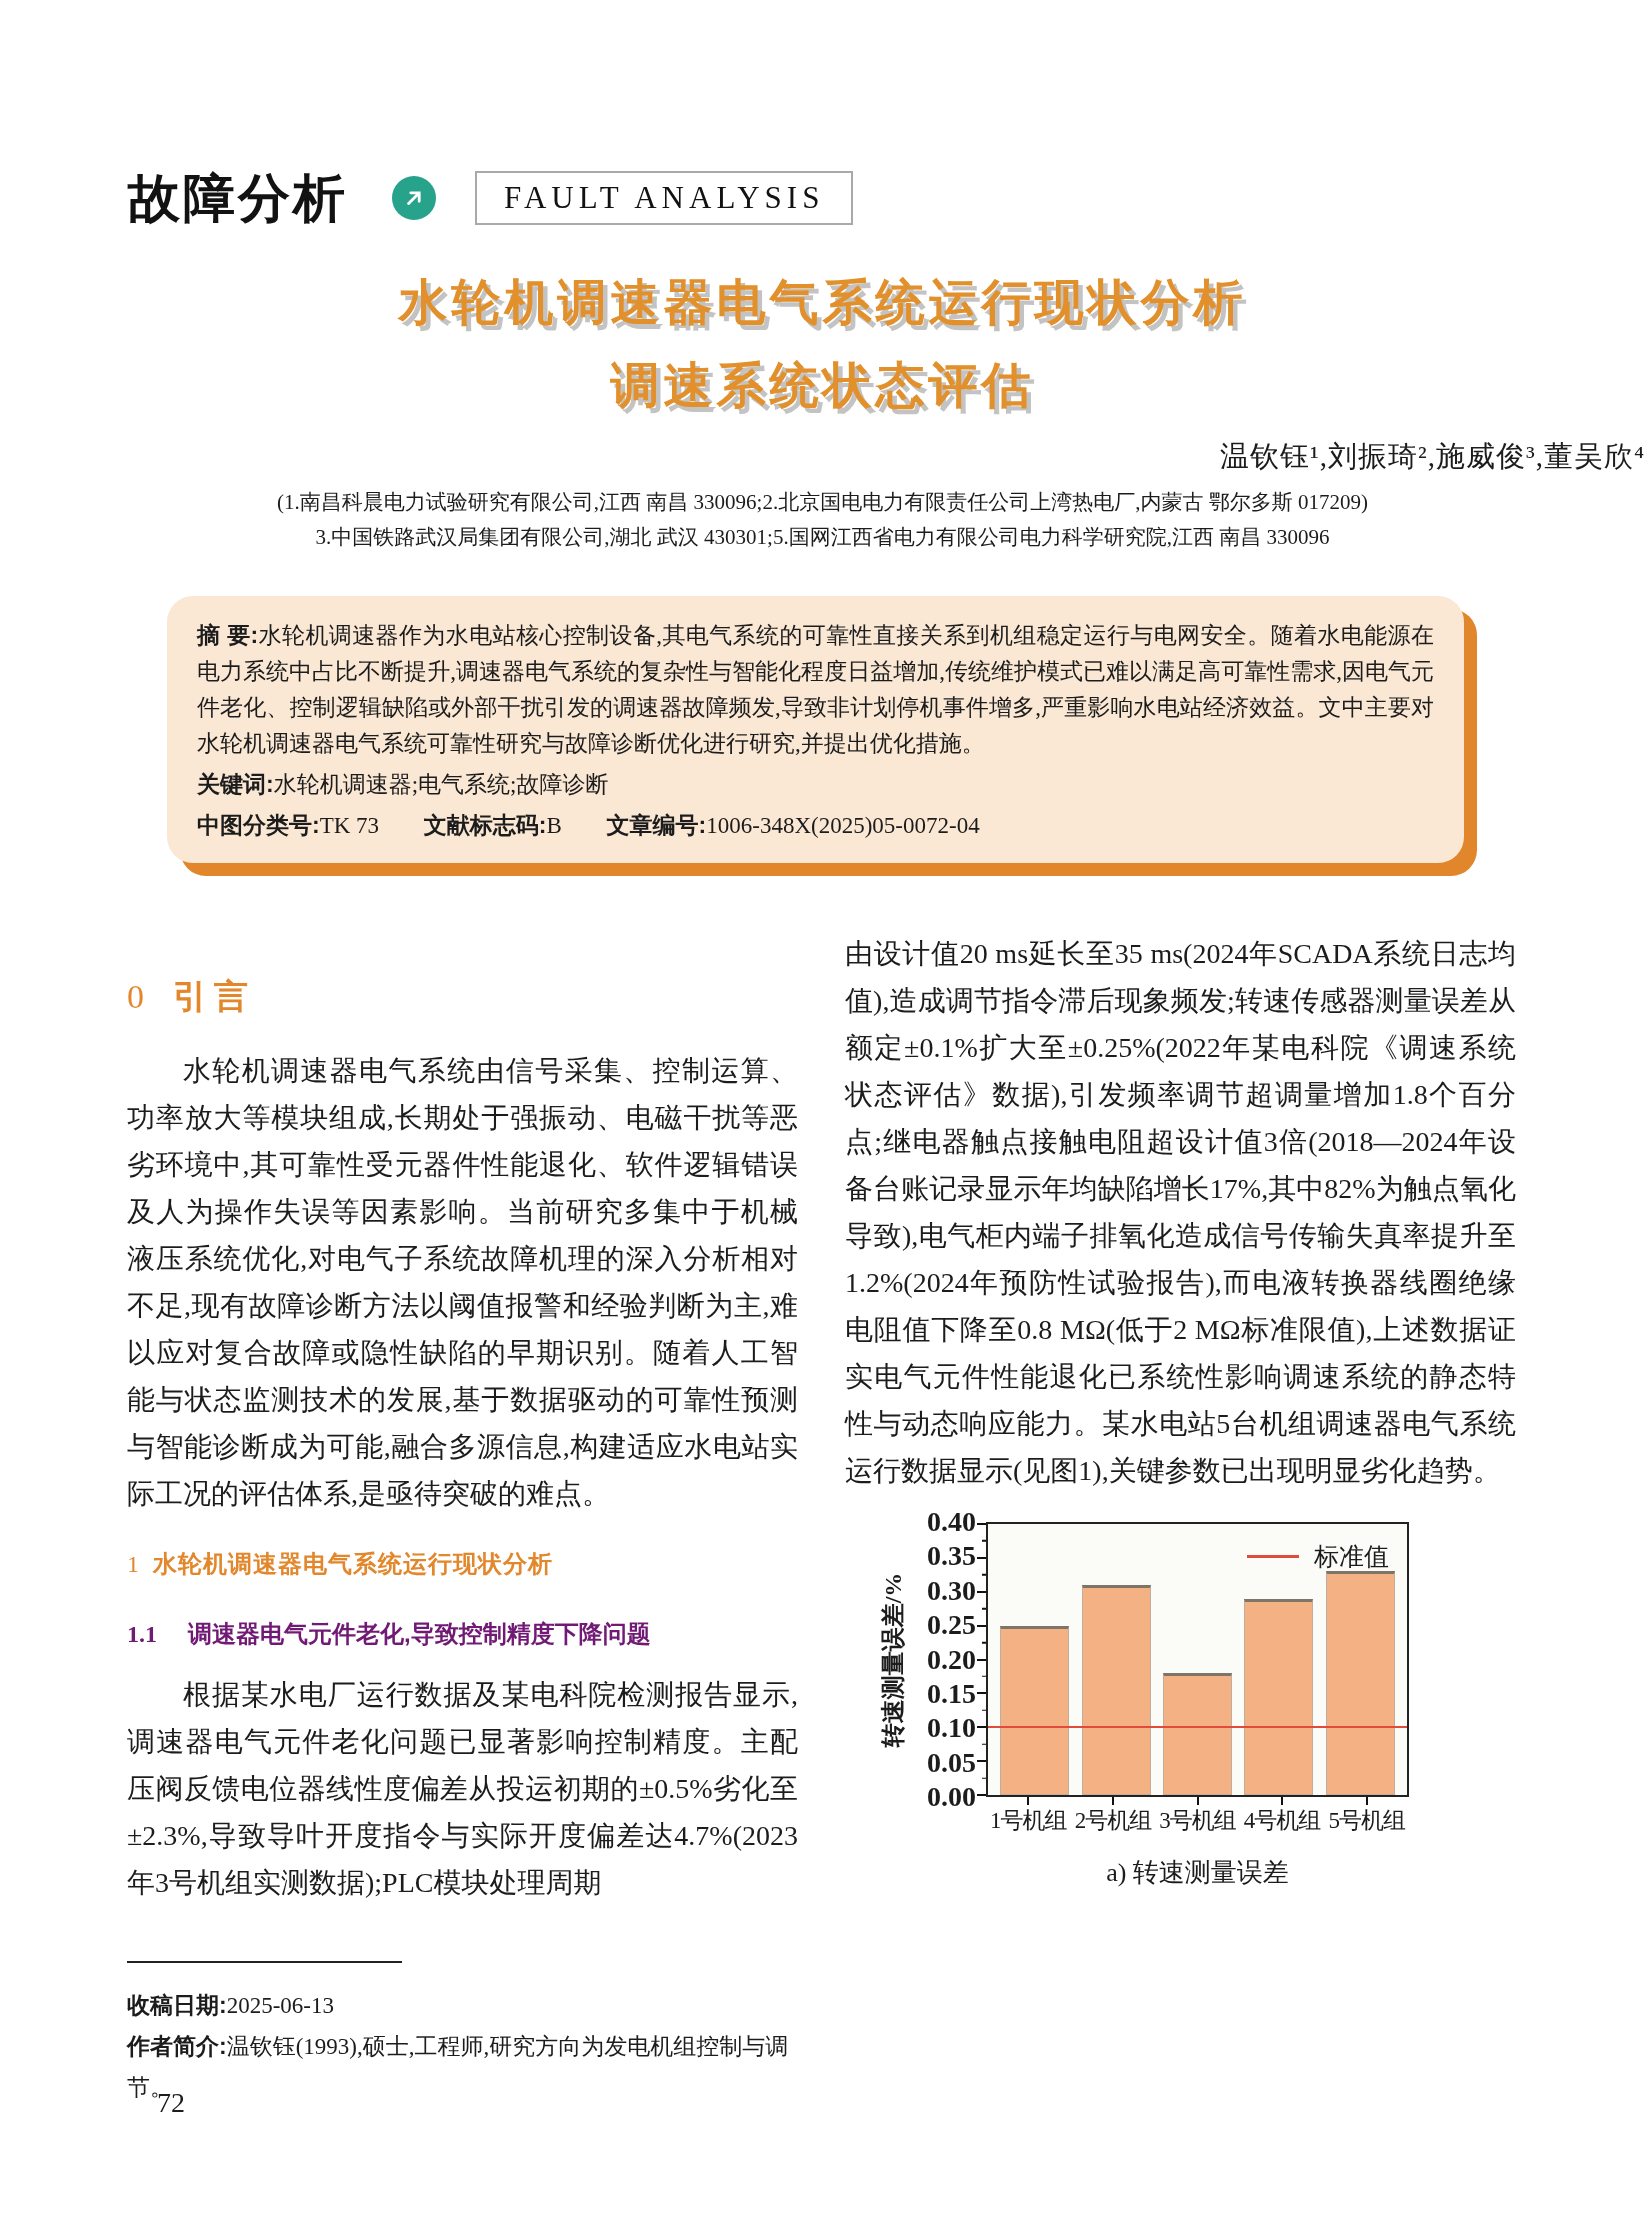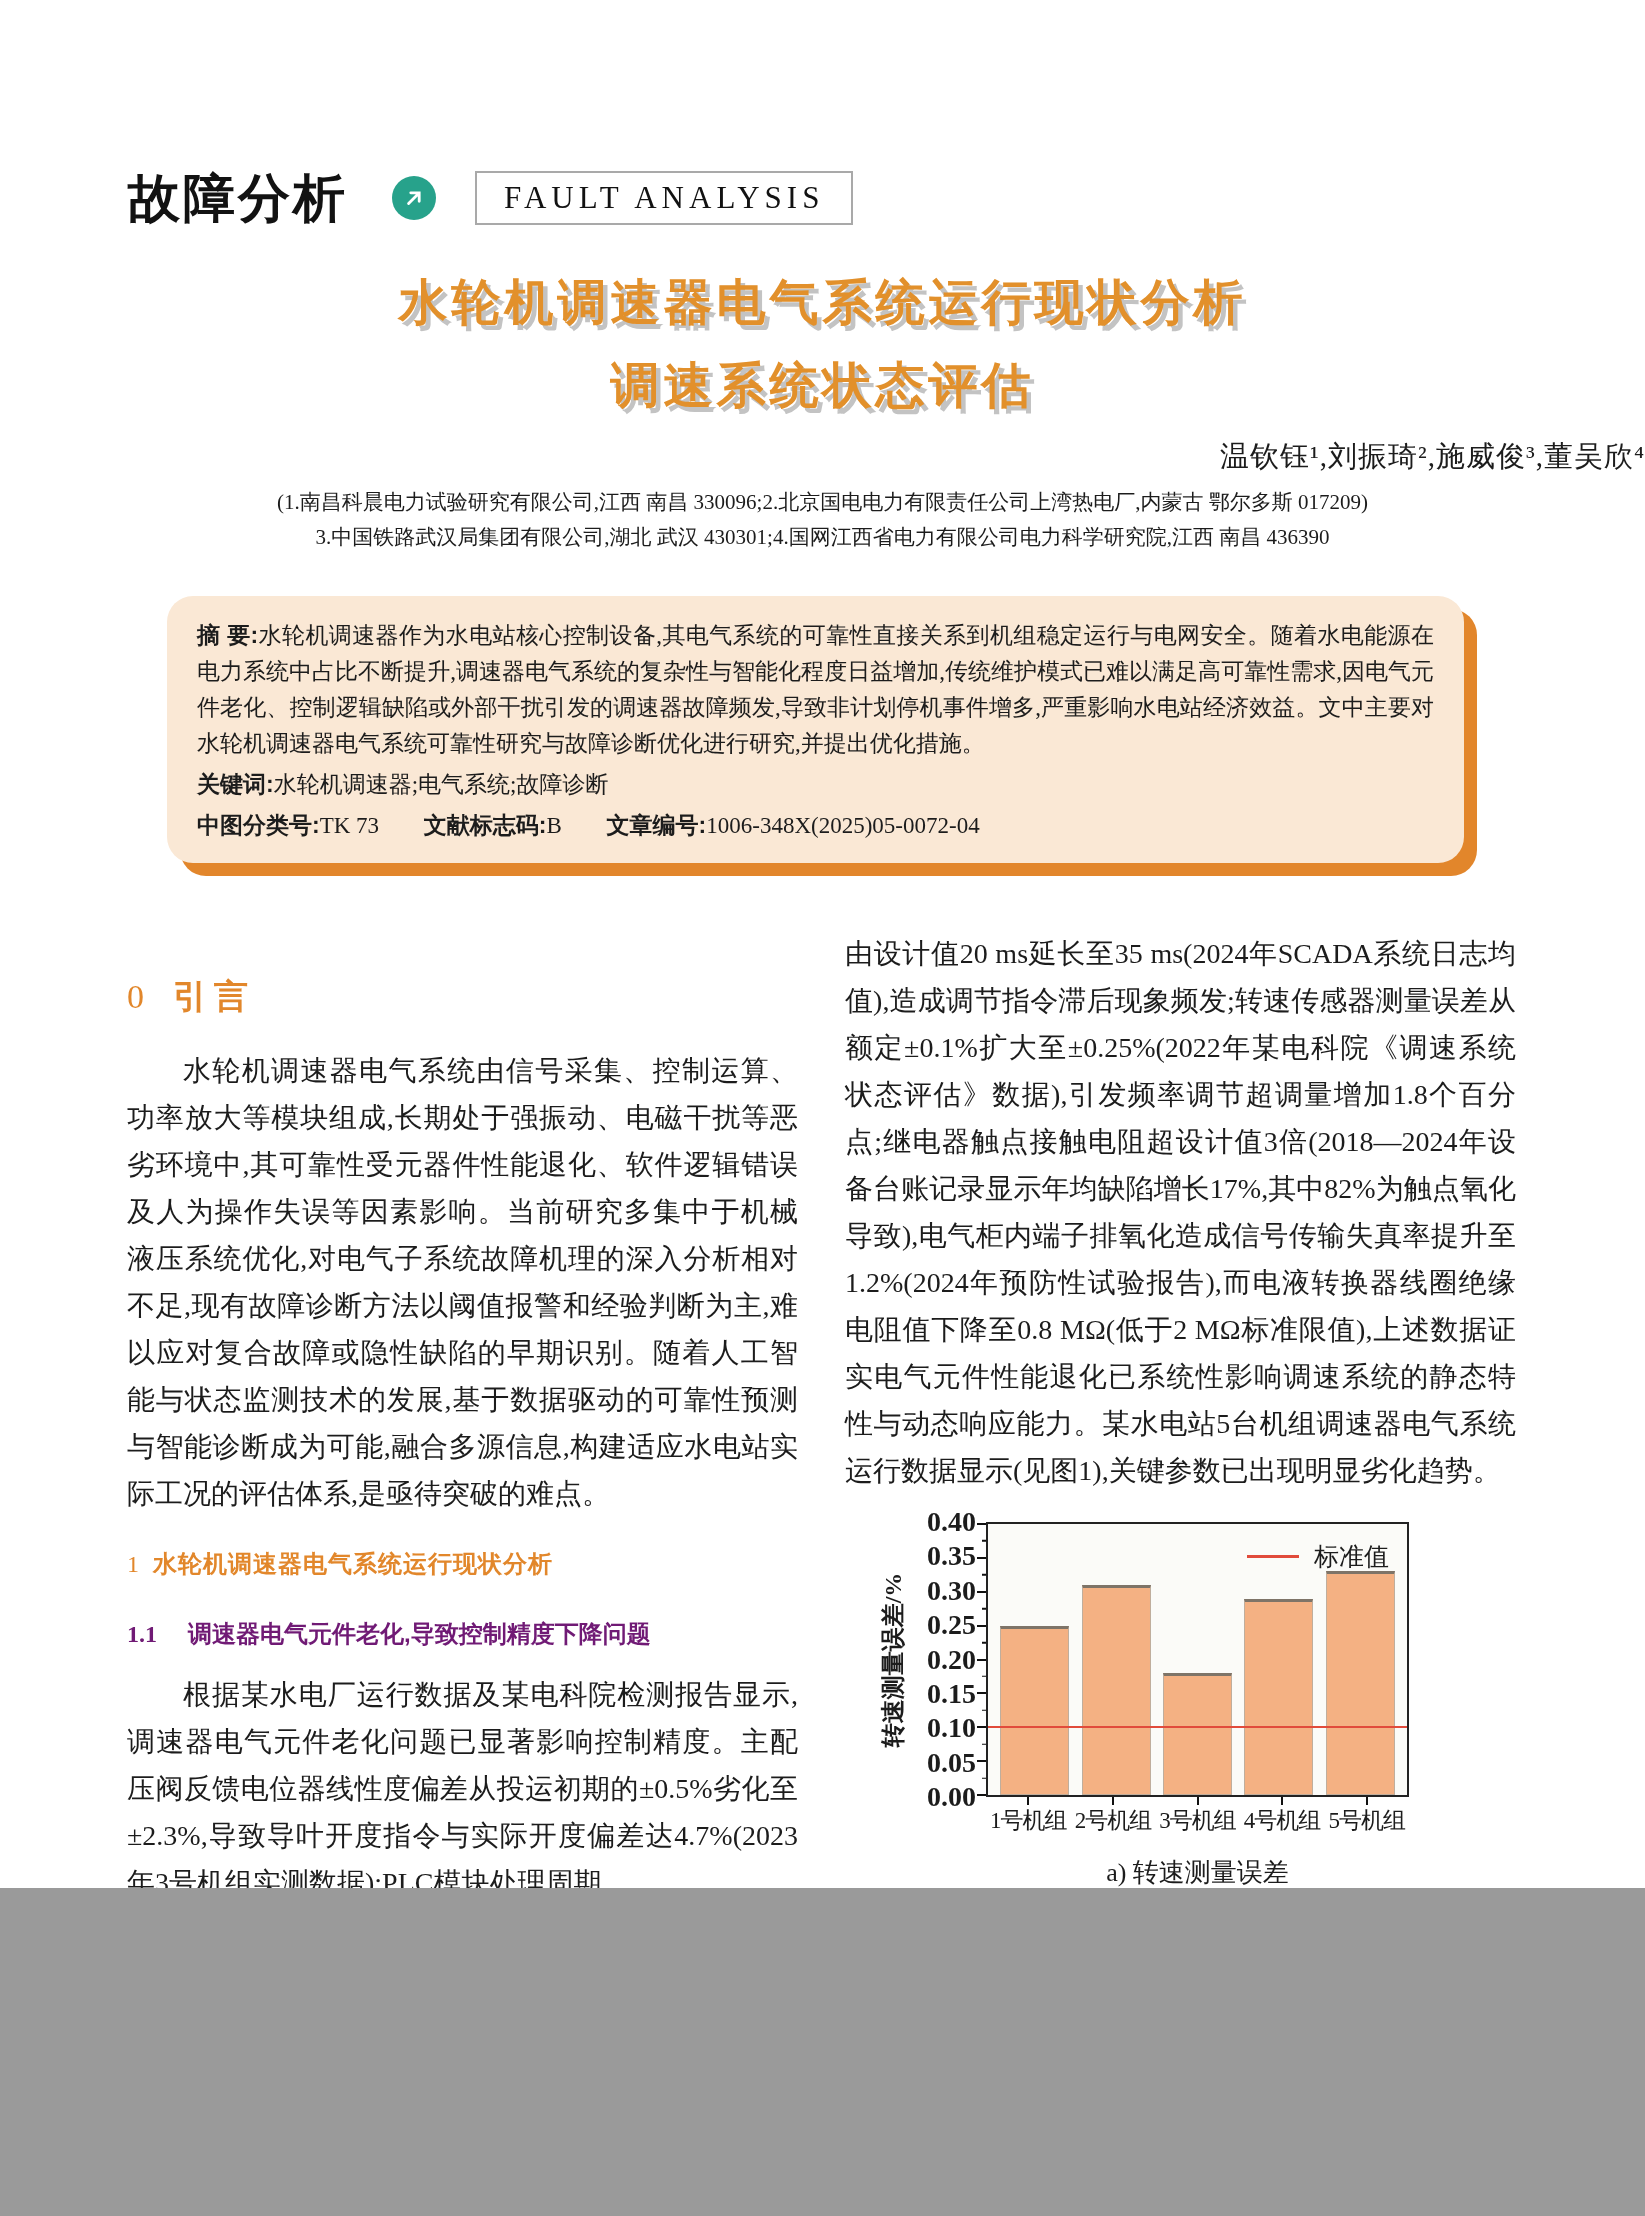--- a/index.html
+++ b/index.html
@@ -1,16 +1,16 @@
 <!DOCTYPE html>
 <html style="font-size:8px"><head>
 <meta charset="utf-8">
 <style>
   html,body{margin:0;padding:0;background:#9a9a9a;}
-  .page{position:relative;width:1645px;height:1888px;background:#ffffff;overflow:hidden;
+  .page{position:relative;width:1645px;height:2216px;background:#ffffff;overflow:hidden;
         font-family:"Liberation Serif","DejaVu Serif",serif;color:#1c1c1c;}
 
   
   .header{position:absolute;left:128px;top:171px;display:flex;align-items:center;}
   .header-cn{font-family:"Liberation Sans",sans-serif;font-weight:900;font-size:52px;
              letter-spacing:3px;color:#121212;line-height:1;}
   .header-badge{width:44px;height:44px;border-radius:50%;background:#27A28B;margin-left:44px;
                 display:flex;align-items:center;justify-content:center;flex:none;}
   .header-box{margin-left:39px;border:2.5px solid #a9a9a9;padding:7px 27px;font-size:31px;
               letter-spacing:5px;color:#121212;background:#fff;line-height:1.15;}
@@ -92,21 +92,21 @@
   </div>
 
   <div class="title">
     <div>水轮机调速器电气系统运行现状分析</div>
     <div>调速系统状态评估</div>
   </div>
 
   <div class="authors">温钦钰¹,刘振琦²,施威俊³,董吴欣⁴</div>
   <div class="affils">
     <div>(1.南昌科晨电力试验研究有限公司,江西 南昌 330096;2.北京国电电力有限责任公司上湾热电厂,内蒙古 鄂尔多斯 017209)</div>
-    <div>3.中国铁路武汉局集团有限公司,湖北 武汉 430301;4.国网江西省电力有限公司电力科学研究院,江西 南昌 436390</div>
+    <div>3.中国铁路武汉局集团有限公司,湖北 武汉 430301;5.国网江西省电力有限公司电力科学研究院,江西 南昌 330096</div>
   </div>
 
   <div class="abstract-box">
     <div><span class="blabel">摘  要:</span><span>水轮机调速器作为水电站核心控制设备,其电气系统的可靠性直接关系到机组稳定运行与电网安全。随着水电能源在电力系统中占比不断提升,调速器电气系统的复杂性与智能化程度日益增加,传统维护模式已难以满足高可靠性需求,因电气元件老化、控制逻辑缺陷或外部干扰引发的调速器故障频发,导致非计划停机事件增多,严重影响水电站经济效益。文中主要对水轮机调速器电气系统可靠性研究与故障诊断优化进行研究,并提出优化措施。</span></div>
     <div class="abstract-kw"><span class="blabel">关键词:</span><span>水轮机调速器;电气系统;故障诊断</span></div>
     <div class="abstract-meta">
       <span class="meta-pair"><span class="blabel">中图分类号:</span><span>TK 73</span></span>
       <span class="meta-pair"><span class="blabel">文献标志码:</span><span>B</span></span>
       <span class="meta-pair"><span class="blabel">文章编号:</span><span>1006-348X(2025)05-0072-04</span></span>
     </div>

